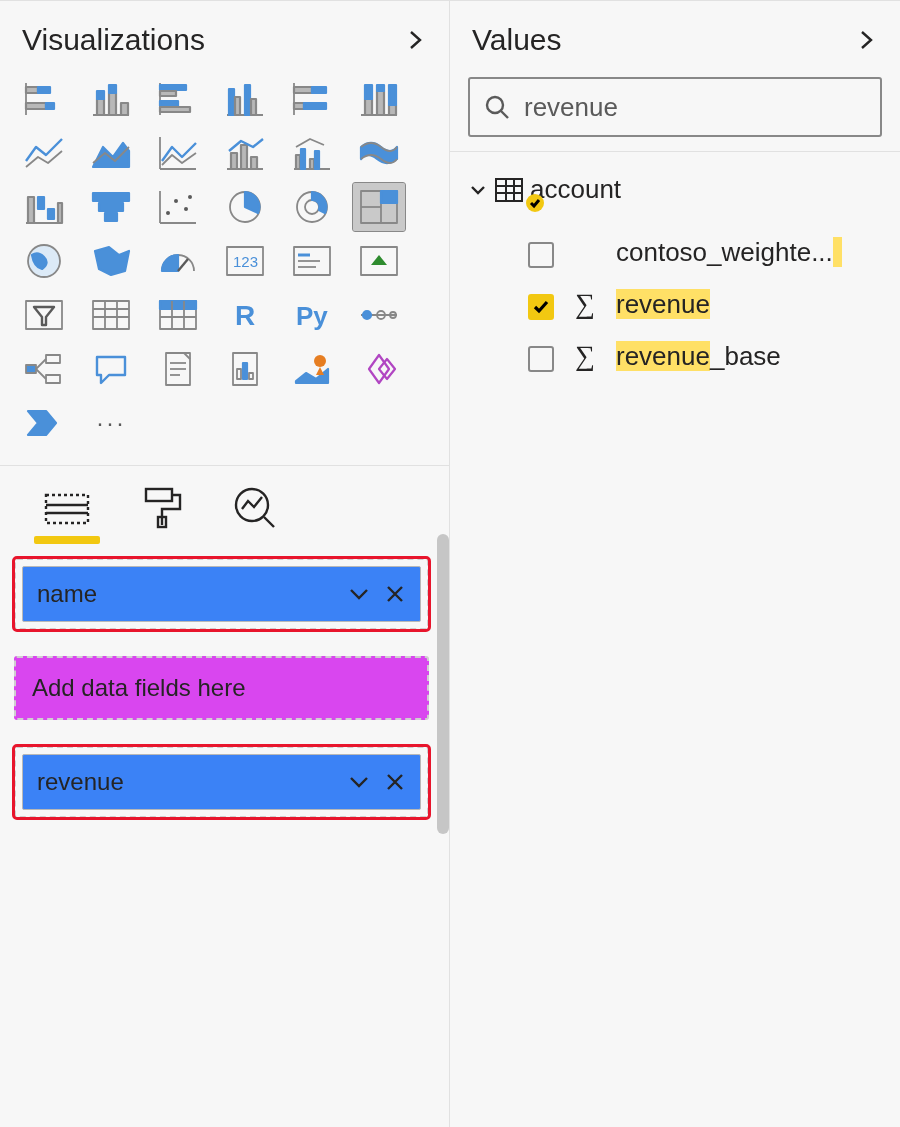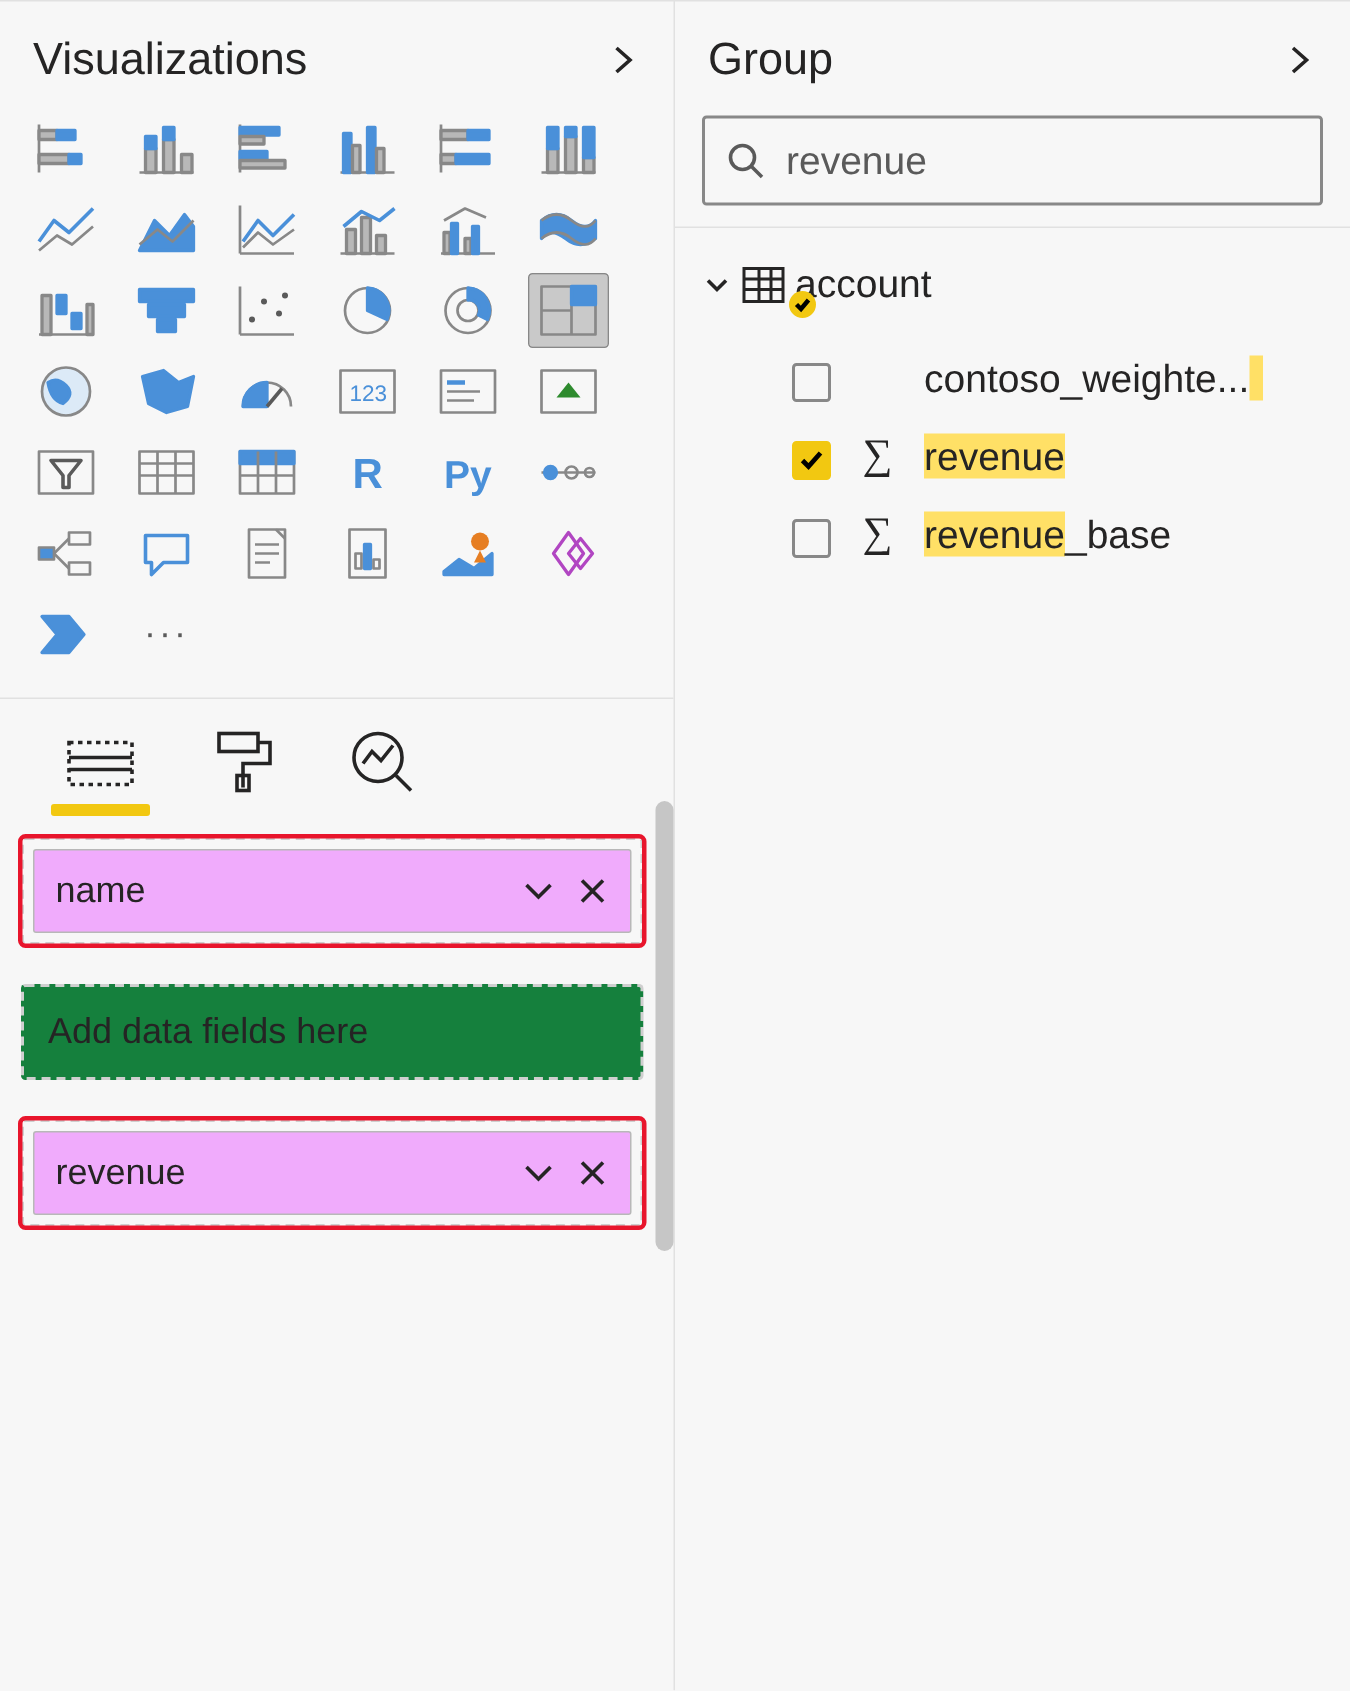--- a/index.html
+++ b/index.html
@@ -78,21 +78,21 @@
     border-radius: 3px;
     padding: 6px;
     margin-bottom: 26px;
     background: #f7f7f7;
     margin-right: 12px;
   }
   .drop-area.highlight { outline: 3px solid #e8152c; outline-offset:-1px; }
   .drop-placeholder { font-size: 24px; color:#252424; padding: 10px 10px; }
 
   .field-chip {
-    background: #f0abfc;
+    background: #3b82f6;
     border: 1px solid #b8b8b8;
     border-radius: 2px;
     height: 56px;
     display:flex; align-items:center; justify-content:space-between;
     padding: 0 14px;
   }
   .field-chip span:first-child { font-size: 24px; }
 
   .chip-icons { display:flex; gap:14px; align-items:center; }
   .chip-svg { width:22px; height:22px; stroke:#252424; stroke-width:2.4; fill:none; }
@@ -462,21 +462,21 @@
           <svg class="chip-svg">
               <path d="M3 7 L11 15 L19 7"></path>
             </svg>
           <svg class="chip-svg">
               <path d="M4 4 L18 18 M18 4 L4 18"></path>
             </svg>
         </span>
       </div>
     </div>
 
-    <div class="drop-area" style="background:#15803d">
+    <div class="drop-area" style="background:#d946ef">
       <div class="drop-placeholder">Add data fields here</div>
     </div>
 
     <div class="drop-area highlight">
       <div class="field-chip">
         <span>revenue</span>
         <span class="chip-icons">
           <svg class="chip-svg">
               <path d="M3 7 L11 15 L19 7"></path>
             </svg>
@@ -484,21 +484,21 @@
               <path d="M4 4 L18 18 M18 4 L4 18"></path>
             </svg>
         </span>
       </div>
     </div>
   </div>
 </div>
 
 <div class="pane pane-fields">
   <div class="pane-header">
-    <span class="pane-title">Group</span>
+    <span class="pane-title">Values</span>
     <svg class="chev-svg" style="width:22px;height:22px">
         <path d="M6 3 L15 11 L6 19"></path>
       </svg>
   </div>
 
   <div class="search-wrap">
     <div class="search-box">
       <svg style="width:26px;height:26px;stroke:#5a5a5a;stroke-width:2.4;fill:none">
           <circle cx="11" cy="11" r="8"></circle>
           <line x1="17" y1="17" x2="24" y2="24"></line>

